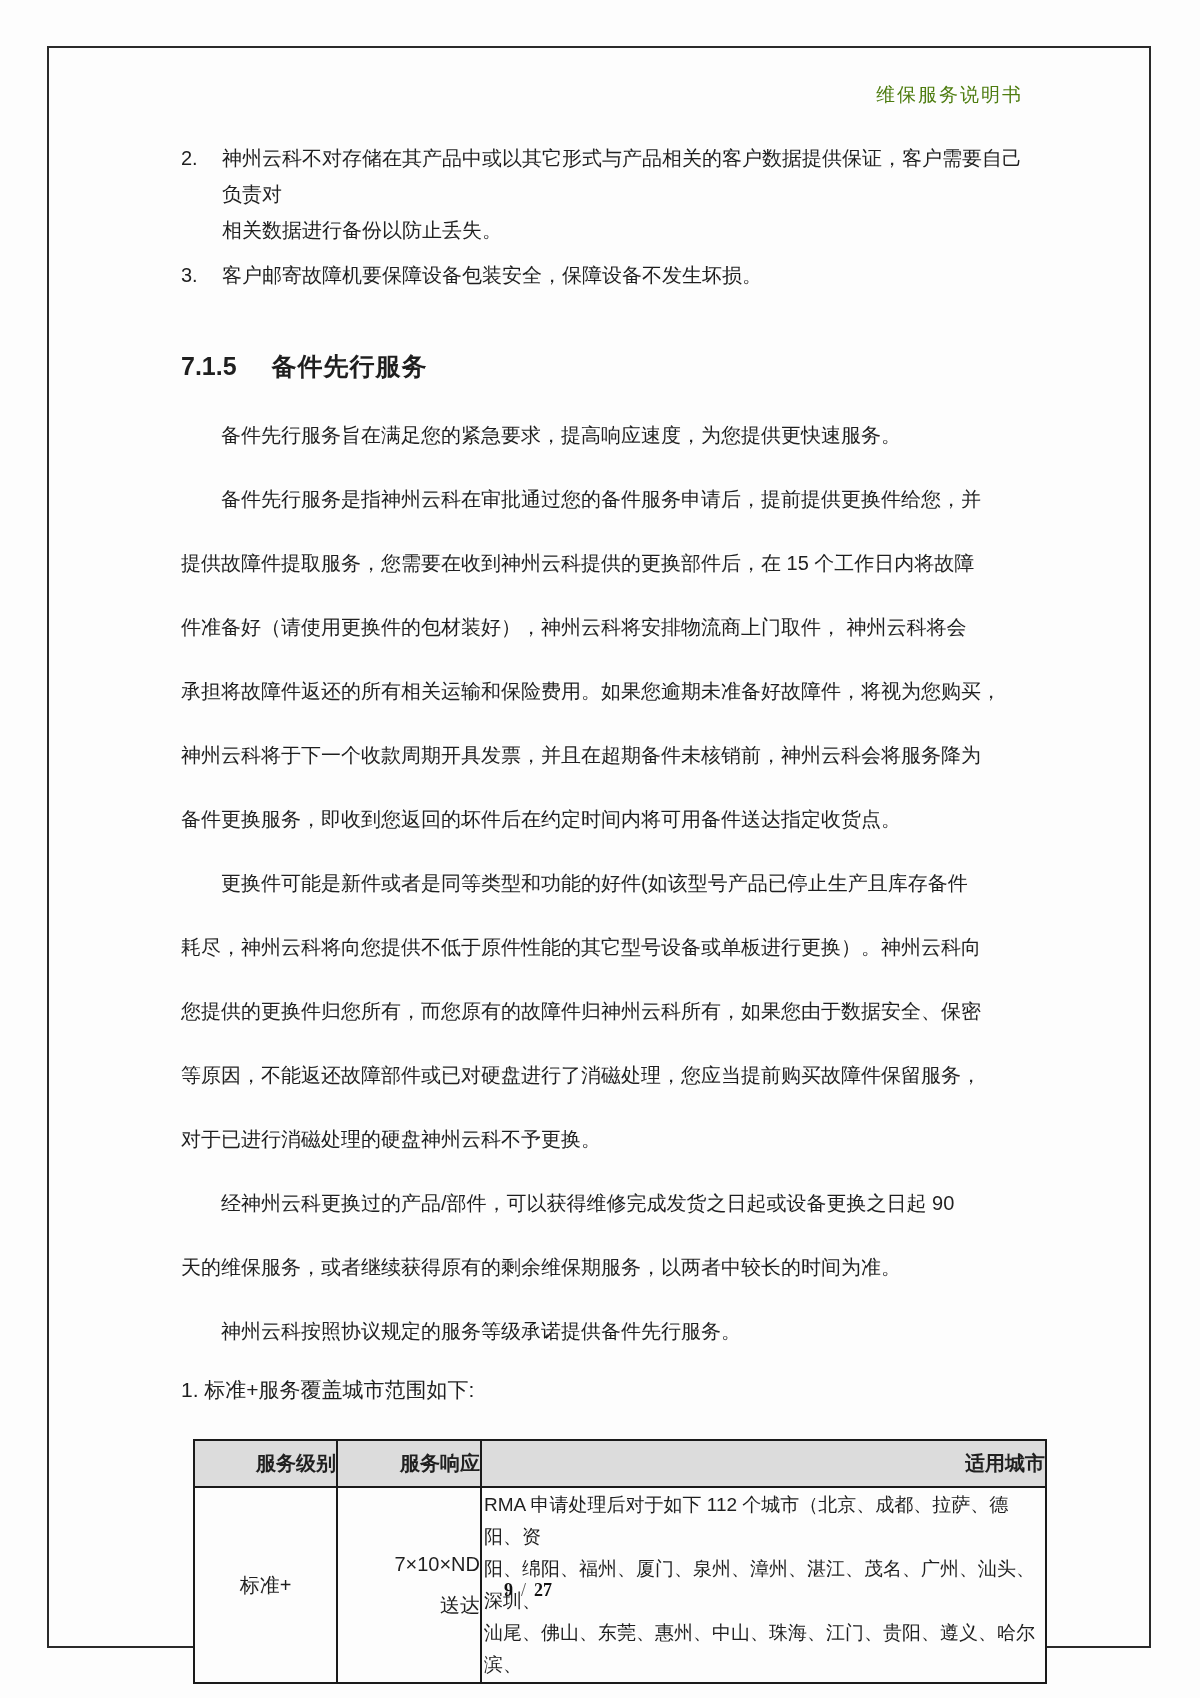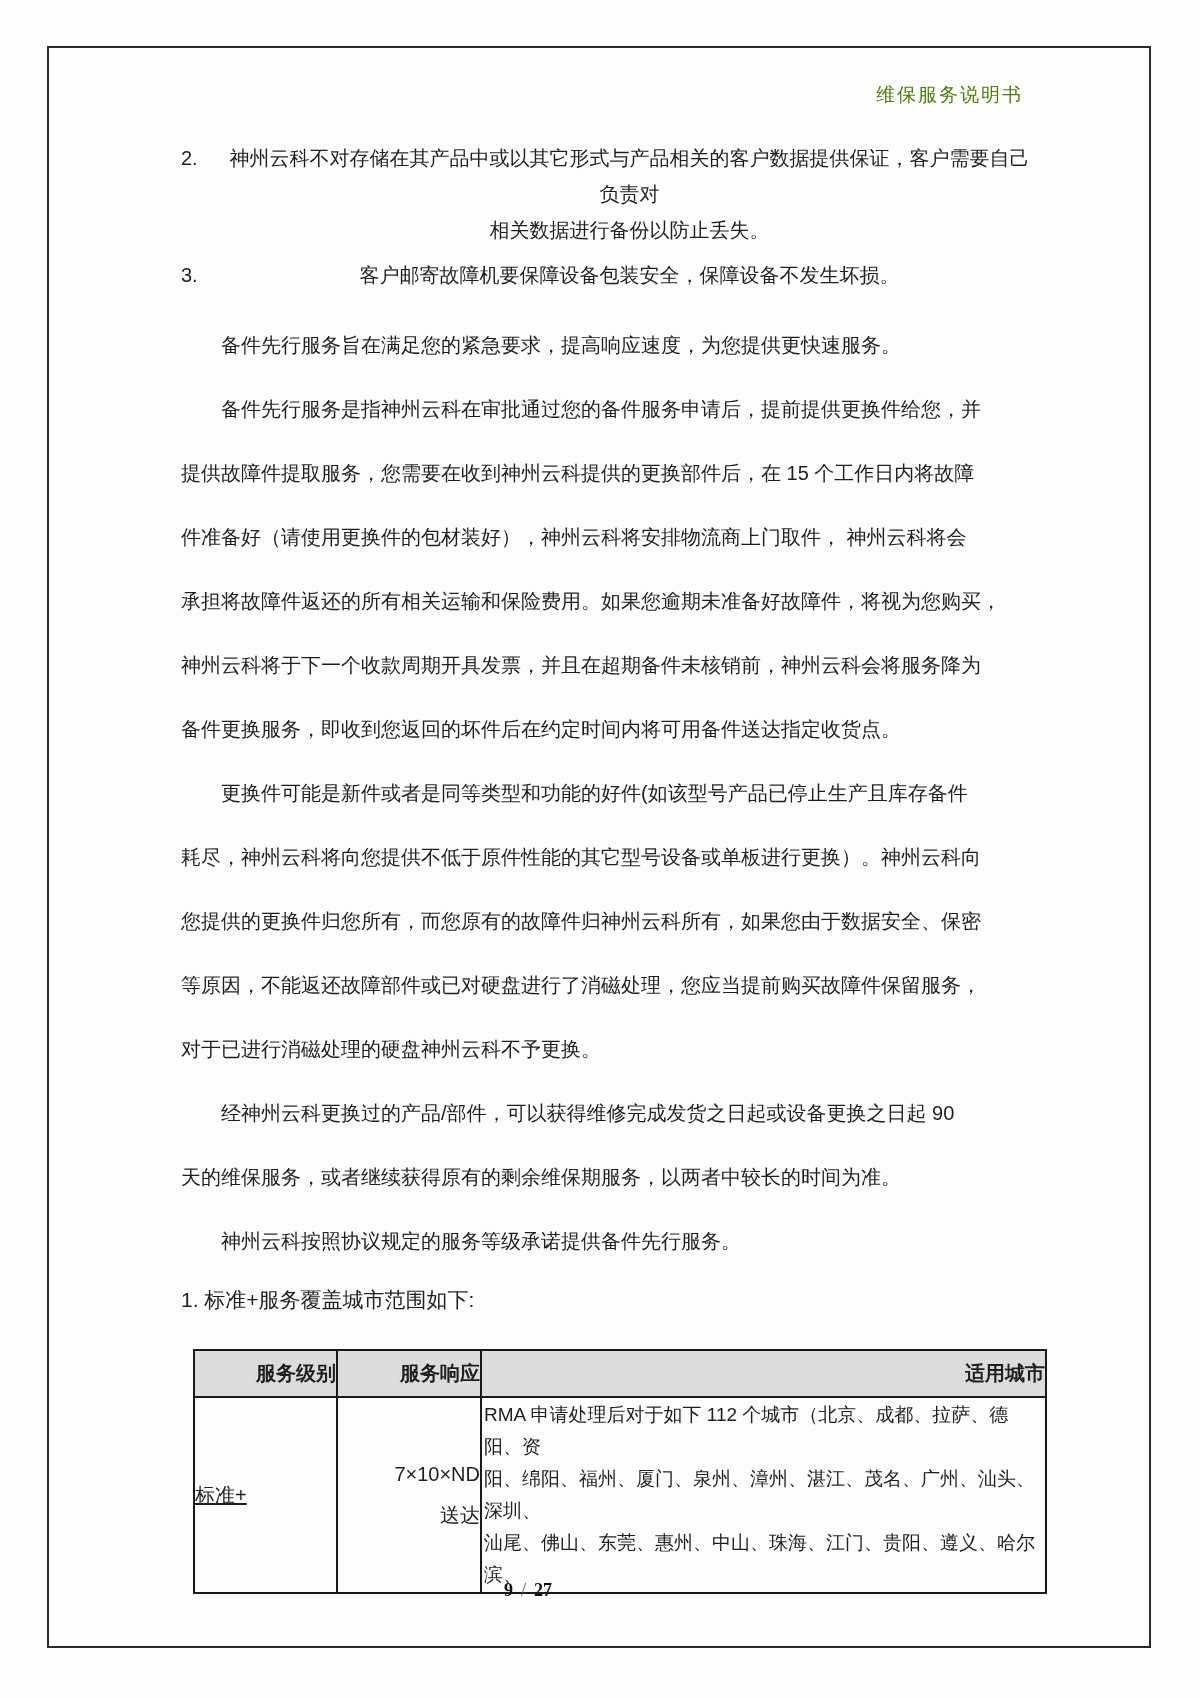--- a/index.html
+++ b/index.html
@@ -14,21 +14,21 @@
   .header-title {
     position:absolute; top:82px; right:177px;
     font-family:"Liberation Serif", serif; font-size:19px; letter-spacing:2px;
     color:#4d7c0f;
   }
   .content { position:absolute; left:181px; top:140px; width:856px; }
 
   .doc-list { }
   .doc-list-item { display:flex; font-size:20px; line-height:36px; margin-bottom:9px; }
   .li-num { width:41px; flex:none; }
-  .li-text { flex:1; white-space:pre-line;text-align:center; }
+  .li-text { flex:1; white-space:pre-line; }
 
   .section-heading { margin:56px 0 0 0; font-size:25px; font-weight:bold; line-height:34px; letter-spacing:1px; }
   .sec-num { margin-right:35px; letter-spacing:0; }
 
   .paras { margin-top:20px; }
   .para { margin:0; font-size:20px; line-height:64px; white-space:pre-line; text-indent:40px; }
 
   .subheading { margin-top:12px; font-size:21px; font-weight:normal; line-height:30px; }
 
   table.service-table {
@@ -36,21 +36,21 @@
     border-collapse:collapse; background:#fdfdfd;
   }
   .service-table col.c1 { width:143px; }
   .service-table col.c2 { width:144px; }
   .service-table col.c3 { width:565px; }
   .service-table th {
     height:45px; background:#dcdcdc; font-size:20px; font-weight:bold;
     text-align:right; vertical-align:middle; border:2px solid #1a1a1a; padding:0;
   }
   .service-table td { border:2px solid #1a1a1a; vertical-align:middle; font-size:20px; padding:0; }
-  .service-table td.level-cell { text-align:left;text-decoration:underline; }
+  .service-table td.level-cell { text-align:center; }
   .service-table td.response-cell { text-align:right; line-height:41px; white-space:pre-line;margin-left:40px; }
   .service-table td.cities-cell { line-height:32px; white-space:pre-line; padding:1px 2px; font-size:19px; }
 
   .footer {
     position:absolute; top:1580px; left:0; width:1056px; text-align:center;
     font-family:"Liberation Serif", serif; font-size:18px; font-weight:bold; color:#111;
   }
   .footer .slash { font-weight:normal; color:#555; padding:0 8px; }
 </style>
 </head>
@@ -68,20 +68,23 @@
         <span class="li-num">2.</span>
         <div class="li-text">神州云科不对存储在其产品中或以其它形式与产品相关的客户数据提供保证，客户需要自己负责对
 相关数据进行备份以防止丢失。</div>
       </div>
       <div class="doc-list-item">
         <span class="li-num">3.</span>
         <div class="li-text">客户邮寄故障机要保障设备包装安全，保障设备不发生坏损。</div>
       </div>
     </div>
 
+    <h2 class="section-heading">
+      <span class="sec-num">7.1.5</span><span class="sec-title">备件先行服务</span>
+    </h2>
 
     <div class="paras">
       <p class="para">备件先行服务旨在满足您的紧急要求，提高响应速度，为您提供更快速服务。</p>
       <p class="para">备件先行服务是指神州云科在审批通过您的备件服务申请后，提前提供更换件给您，并
 提供故障件提取服务，您需要在收到神州云科提供的更换部件后，在 15 个工作日内将故障
 件准备好（请使用更换件的包材装好），神州云科将安排物流商上门取件，  神州云科将会
 承担将故障件返还的所有相关运输和保险费用。如果您逾期未准备好故障件，将视为您购买，
 神州云科将于下一个收款周期开具发票，并且在超期备件未核销前，神州云科会将服务降为
 备件更换服务，即收到您返回的坏件后在约定时间内将可用备件送达指定收货点。</p>
       <p class="para">更换件可能是新件或者是同等类型和功能的好件(如该型号产品已停止生产且库存备件

